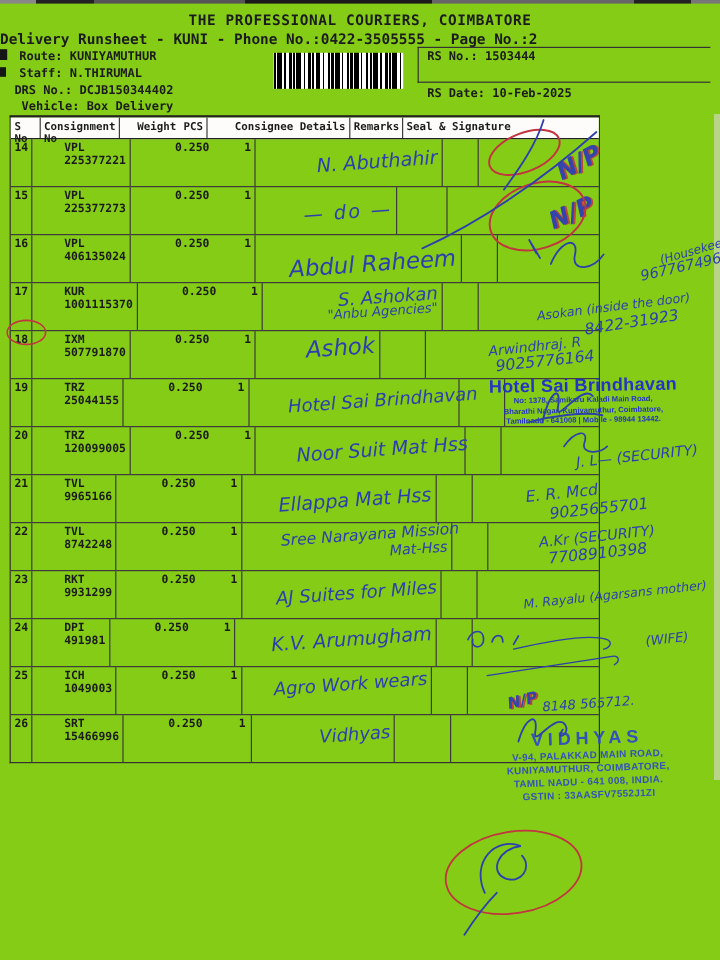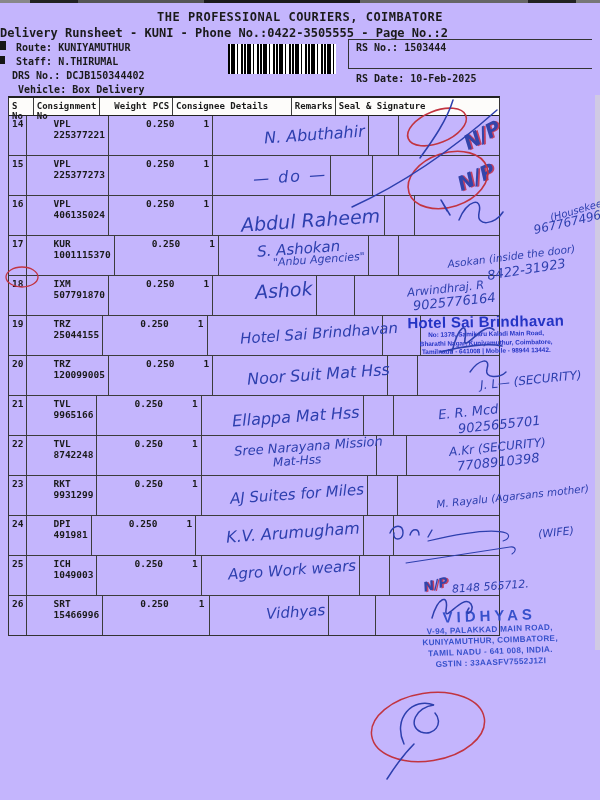--- a/index.html
+++ b/index.html
@@ -1,16 +1,16 @@
 <!DOCTYPE html>
 <html><head>
 <meta charset="utf-8">
 <style>
   html,body{margin:0;padding:0;background:#ffffff;}
-  .page{position:relative;width:600px;height:800px;background:#c4b5fd;overflow:hidden;
+  .page{position:relative;width:600px;height:800px;background:#84cc16;overflow:hidden;
         font-family:"DejaVu Sans Mono",monospace;color:#1b1b1b;}
   .scan-top{position:absolute;top:0;left:0;width:600px;height:3px;
         background:linear-gradient(90deg,#888 0 5%,#222 5% 13%,#555 13% 34%,#1a1a1a 34% 60%,#666 60% 88%,#222 88% 96%,#777 96% 100%);}
   .artifact{position:absolute;background:#151515;}
   .edge-shade{position:absolute;right:0;top:95px;width:5px;height:555px;background:#d9d8d3;opacity:.6;}
 
   .title{position:absolute;top:10px;left:0;width:600px;text-align:center;font-weight:bold;font-size:12px;letter-spacing:.5px;}
   .subtitle{position:absolute;top:26px;left:0;width:600px;text-align:left;font-weight:bold;font-size:12px;}
   .info{position:absolute;font-size:10px;font-weight:bold;white-space:nowrap;}
   .i-route{left:16px;top:42px;} .i-staff{left:16px;top:56px;}
@@ -19,21 +19,21 @@
   .rs-line{position:absolute;background:#333;}
   .barcode{position:absolute;left:228px;top:44px;width:108px;height:30px;
     background:repeating-linear-gradient(90deg,#000 0 2px,#fff 2px 3px,#000 3px 7px,#fff 7px 9px,#000 9px 10px,#fff 10px 13px,#000 13px 15px,#fff 15px 16px);}
 
   .table{position:absolute;left:8px;top:96px;width:492px;border:1px solid #333;border-top:2px solid #222;box-sizing:border-box;}
   .thead{display:flex;height:17px;border-bottom:1px solid #222;background:#fdfcfa;}
   .trow{display:flex;height:39px;border-bottom:1px solid #3c3c3c;gap:23px;}
   .trow:last-child{border-bottom:none;}
   .cell{box-sizing:border-box;border-right:1px solid #3c3c3c;padding:2px 3px;font-size:9.5px;font-weight:bold;overflow:visible;}
   .c-sno{width:30px;} .c-consignment{width:80px;} .c-weight{width:44px;border-right:none;padding-left:6px;margin-left:8px;}
-  .c-pcs{width:24px;text-align:center;} .c-consignee{width:152px;} .c-remarks{width:44px;} .c-sign{width:210px;border-right:none;}
+  .c-pcs{width:24px;text-align:center;} .c-consignee{width:152px;text-align:right;} .c-remarks{width:44px;} .c-sign{width:210px;border-right:none;}
   .thead .cell{font-size:9px;padding-top:3px;}
 
   .hand{font-family:"DejaVu Sans",sans-serif;font-style:italic;color:#2d3fae;font-weight:normal;line-height:1.15;}
   .cons-line{font-size:15px;transform:rotate(-4deg);margin:4px 0 0 10px;white-space:nowrap;}
   .sign-line{font-size:11.5px;transform:rotate(-6deg);margin:2px 0 0 45px;white-space:nowrap;}
 
   .r14 .cl0{font-size:16px;margin:8px 0 0 25px;}
   .r15 .cl0{font-size:16px;margin:10px 0 0 14px;letter-spacing:2px;}
   .r16 .cl0{font-size:19px;margin:12px 0 0 2px;}
   .r17 .cl0{margin:2px 0 0 12px;} .r17 .cl1{font-size:11px;margin:-3px 0 0 28px;}

